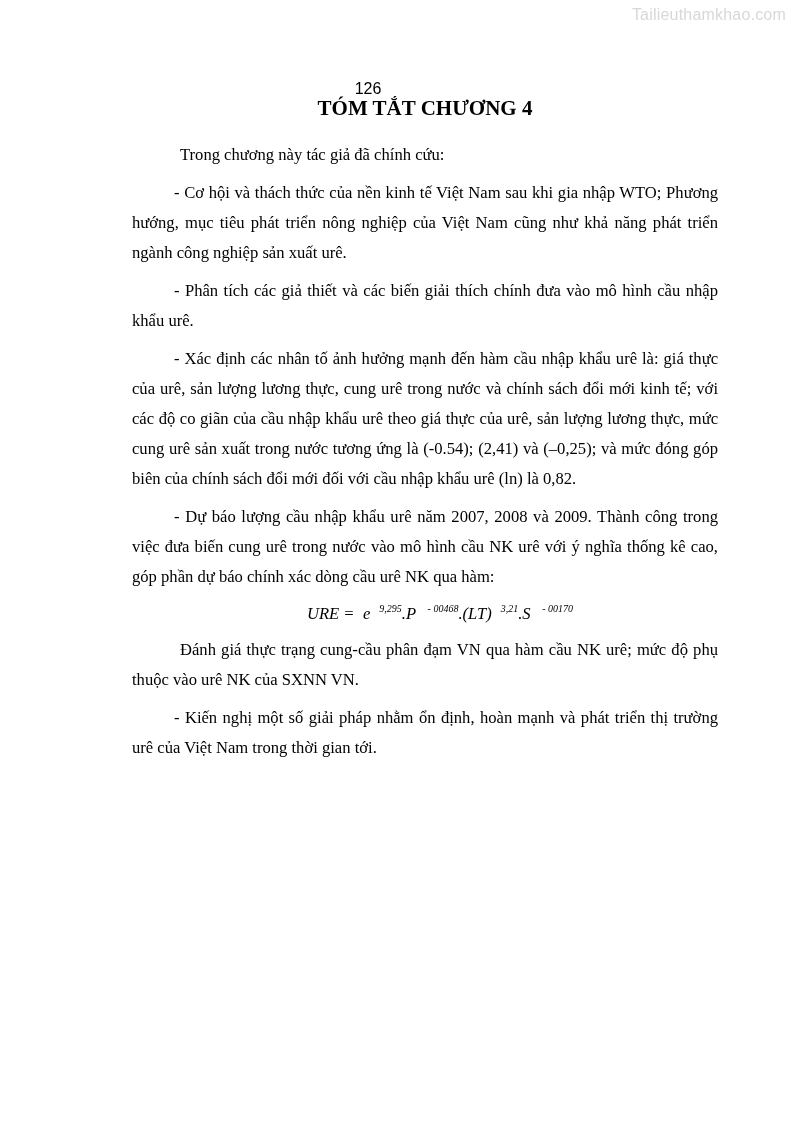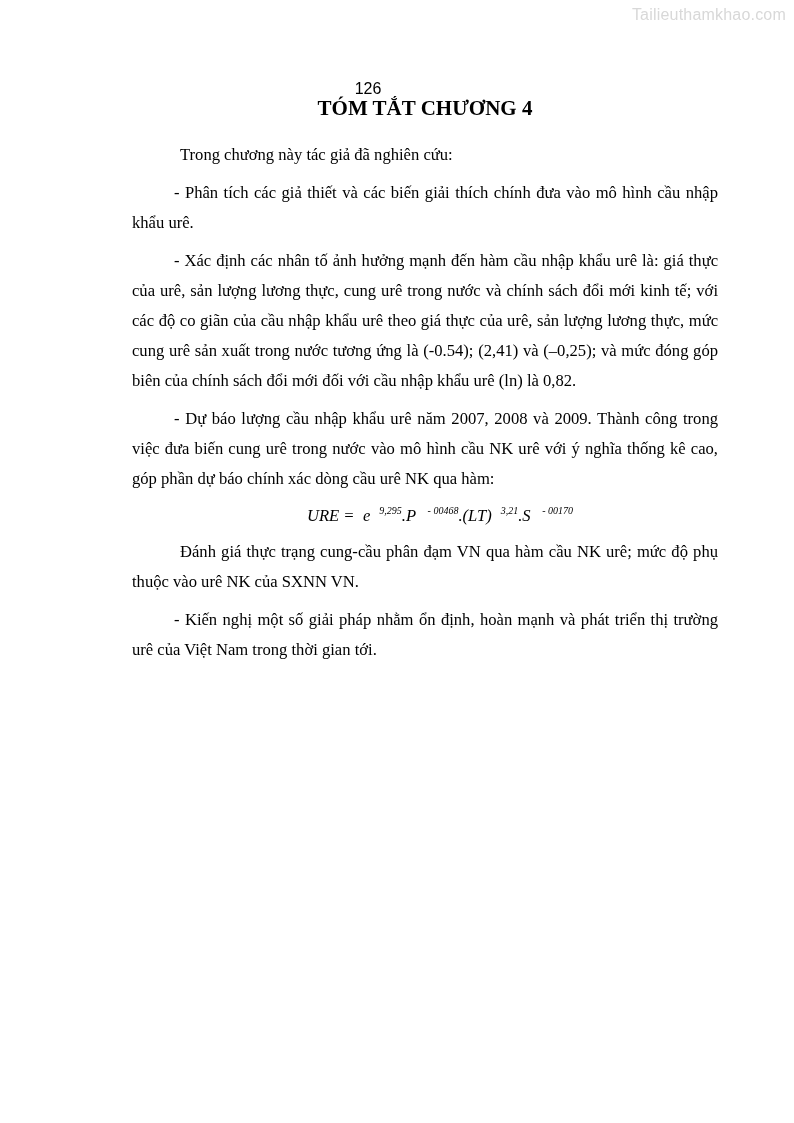--- a/index.html
+++ b/index.html
@@ -15,21 +15,22 @@
   .formula sup { font-size:10px; vertical-align:7px;padding-left:9px; }
 </style>
 </head>
 <body>
 
 <div class="watermark">Tailieuthamkhao.com</div>
 <div class="page-number">126</div>
 <div class="chapter-title">TÓM TẮT CHƯƠNG 4</div>
 
 <div class="content">
-  <p class="para intro">Trong chương này tác giả đã nghiên cứu:</p>
+  <p class="para intro">Trong chương này tác giả đã chính cứu:</p>
+  <p class="para">- Cơ hội và thách thức của nền kinh tế Việt Nam sau khi gia nhập WTO; Phương hướng, mục tiêu phát triển nông nghiệp của Việt Nam cũng như khả năng phát triển ngành công nghiệp sản xuất urê.</p>
   <p class="para">- Phân tích các giả thiết và các biến giải thích chính đưa vào mô hình cầu nhập khẩu urê.</p>
   <p class="para">- Xác định các nhân tố ảnh hưởng mạnh đến hàm cầu nhập khẩu urê là: giá thực của urê, sản lượng lương thực, cung urê trong nước và chính sách đổi mới kinh tế; với các độ co giãn của cầu nhập khẩu urê theo giá thực của urê, sản lượng lương thực, mức cung urê sản xuất trong nước tương ứng là (-0.54); (2,41) và (–0,25); và mức đóng góp biên của chính sách đổi mới đối với cầu nhập khẩu urê (ln) là 0,82.</p>
   <p class="para">- Dự báo lượng cầu nhập khẩu urê năm 2007, 2008 và 2009. Thành công trong việc đưa biến cung urê trong nước vào mô hình cầu NK urê với ý nghĩa thống kê cao, góp phần dự báo chính xác dòng cầu urê NK qua hàm:</p>
   <div class="formula">
     <span>URE =</span>&nbsp;
     <span>e</span><sup>9,295</sup><span>.P</span><sup> - 00468</sup><span>.(LT)</span><sup>3,21</sup><span>.S</span><sup> - 00170</sup>
   </div>
   <p class="para indent2">Đánh giá thực trạng cung-cầu phân đạm VN qua hàm cầu NK urê; mức độ phụ thuộc vào urê NK của SXNN VN.</p>
   <p class="para">- Kiến nghị một số giải pháp nhằm ổn định, hoàn mạnh và phát triển thị trường urê của Việt Nam trong thời gian tới.</p>
 </div>

